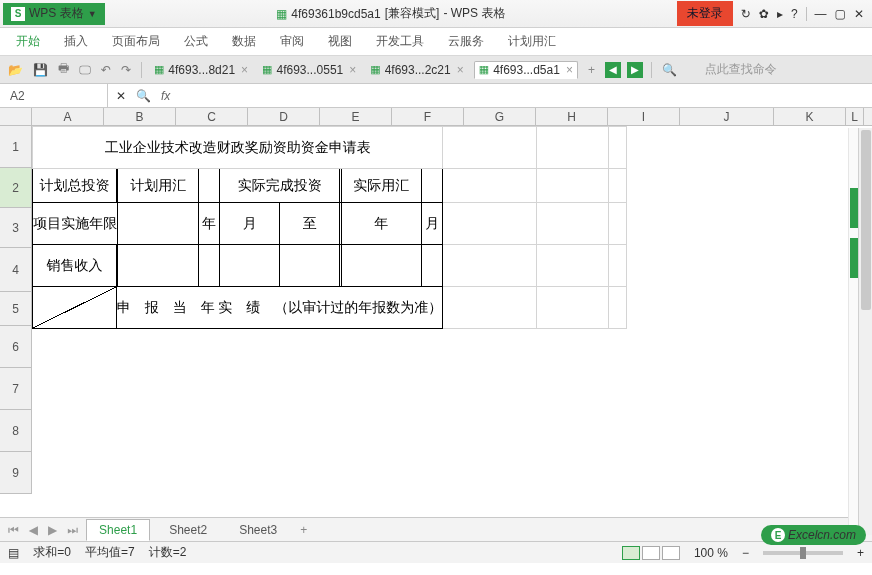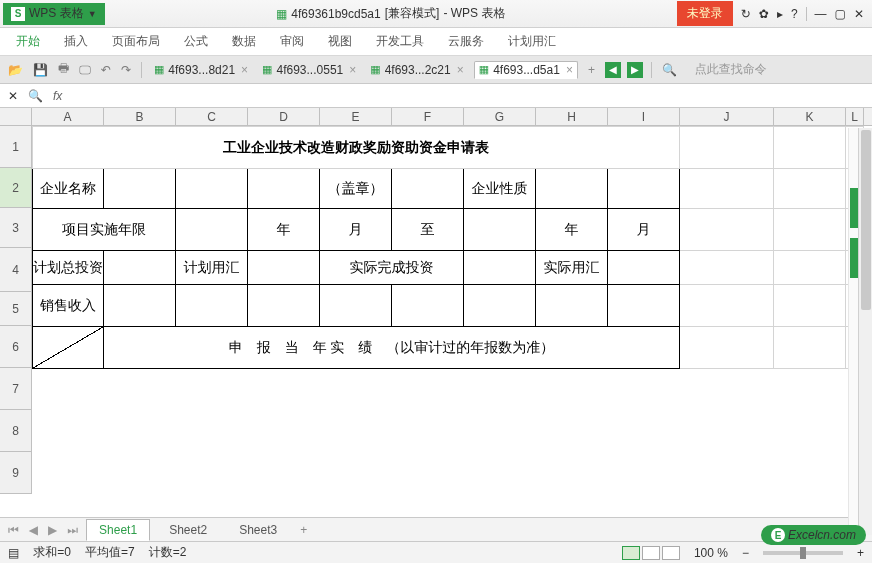--- a/index.html
+++ b/index.html
@@ -3,53 +3,53 @@
 <meta charset="utf-8">
 <style>
 *{box-sizing:border-box;margin:0;padding:0;font-family:"Microsoft YaHei","SimSun",sans-serif;font-size:12px;color:#333}
 body{width:872px;height:575px;background:#fff;overflow:hidden;position:relative}
 .titlebar{height:28px;background:linear-gradient(#f7f7f7,#efefef);display:flex;align-items:center;border-bottom:1px solid #d0d0d0}
 .app-btn{background:#2e9e4a;color:#fff;height:22px;display:flex;align-items:center;padding:0 8px;margin:3px 0 3px 3px;font-size:12px}
 .app-btn .s{background:#fff;color:#2e9e4a;width:14px;height:14px;display:flex;align-items:center;justify-content:center;margin-right:4px;font-weight:bold;font-size:10px}
 .app-btn .dd{margin-left:4px;font-size:9px}
 .doc-title{flex:1;text-align:center;color:#666;font-size:12px;display:flex;align-items:center;justify-content:center;gap:4px}
 .doc-title .gicon{color:#2e9e4a}
-.login-badge{background:#e8472f;color:#fef9c3;padding:4px 10px;font-size:12px}
+.login-badge{background:#e8472f;color:#0f172a;padding:4px 10px;font-size:12px}
 .win-icons{display:flex;align-items:center;gap:8px;padding:0 8px;color:#888}
 .win-icons span{cursor:default}
 .menubar{height:28px;background:#fff;display:flex;align-items:center;padding:0 6px;gap:4px;border-bottom:1px solid #d8d8d8}
 .menu-item{padding:4px 10px;color:#555}
 .menu-item.active{color:#2e9e4a}
 .tabbar{height:28px;background:#e7e7e7;display:flex;align-items:center;padding:0 6px;gap:6px;border-bottom:1px solid #c9c9c9}
 .tb-ico{color:#7a7a7a;padding:0 2px}
 .tb-ico.org{color:#d97b1f}
 .tb-ico.blu{color:#3e7bbf}
 .tb-sep{width:1px;height:16px;background:#c0c0c0;margin:0 2px}
 .doc-tab{display:flex;align-items:center;gap:4px;padding:2px 4px;color:#555}
 .doc-tab .gicon{color:#2e9e4a;font-size:11px}
 .doc-tab.active{background:#fff;border:1px solid #b8b8b8;border-bottom:1px solid #fff;border-radius:2px 2px 0 0;padding:1px 4px}
 .doc-tab .x{color:#999;margin-left:2px}
 .tabbar .plus{color:#888;padding:0 4px}
 .navbtn{width:16px;height:16px;background:#2e9e4a;color:#fff;display:flex;align-items:center;justify-content:center;font-size:10px}
-.search-hint{color:#999;margin-left:10px}
+.search-hint{color:#999;margin-left:20px}
 .formula-bar{height:24px;display:flex;align-items:center;border-bottom:1px solid #c9c9c9;background:#fff}
 .namebox{width:108px;border-right:1px solid #c9c9c9;padding:0 10px;height:100%;display:flex;align-items:center;color:#555}
 .fx-area{display:flex;align-items:center;gap:10px;padding:0 8px;color:#888}
 .fx-area .fx{font-style:italic;color:#666}
 .grid-wrap{position:relative;height:409px;overflow:hidden;background:#fff}
 .colhdr{display:flex;height:18px;background:#f0f0f0;border-bottom:1px solid #c0c0c0}
 .corner{width:32px;border-right:1px solid #c0c0c0;background:#f0f0f0}
 .ch{border-right:1px solid #c0c0c0;text-align:center;color:#555;line-height:18px}
 .rowhdr{position:absolute;left:0;top:18px;width:32px}
 .rh{border-bottom:1px solid #c0c0c0;border-right:1px solid #c0c0c0;background:#f0f0f0;text-align:center;color:#555;display:flex;align-items:center;justify-content:center}
 .rh.sel{background:#d9ecd3}
 .cells{position:absolute;left:32px;top:18px}
 table.sheet{border-collapse:collapse}
 table.sheet td{border:1px solid #d4d4d4;vertical-align:middle;text-align:center;font-size:14px;color:#000;background:#fff;font-family:SimSun,serif}
-.title-cell{font-size:22px;font-weight:bold}
+.title-cell{font-size:22px;font-weight:normal}
 td.selrow{background:#eef7ea}
 .selcell{outline:2px solid #2e9e4a;outline-offset:-1px;position:relative}
 .selcell::after{content:"";position:absolute;right:-3px;bottom:-3px;width:6px;height:6px;background:#2e9e4a}
 .diag{position:relative}
 .diag::before{content:"";position:absolute;left:0;top:0;right:0;bottom:0;background:linear-gradient(to bottom right,transparent calc(50% - 0.5px),#000 calc(50% - 0.5px),#000 calc(50% + 0.5px),transparent calc(50% + 0.5px))}
 .thickL{border-left:2px solid #000!important}
 .thickR{border-right:2px solid #000!important}
 .thickT{border-top:2px solid #000!important}
 .ib{border:1px solid #000!important}
 .sheet-tabs{height:24px;background:#f3f3f3;display:flex;align-items:center;border-top:1px solid #c9c9c9;padding:0 6px;gap:6px}
@@ -142,20 +142,21 @@
     </div>
   <span class="plus">+</span>
   <span class="navbtn">◀</span>
   <span class="navbtn">▶</span>
   <span class="tb-sep"></span>
   <span class="tb-ico">🔍</span>
   <span class="search-hint">点此查找命令</span>
 </div>
 
 <div class="formula-bar">
+  <div class="namebox">A2</div>
   <div class="fx-area">
     <span>✕</span>
     <span>🔍</span>
     <span class="fx">fx</span>
   </div>
 </div>
 
 <div class="grid-wrap">
   <div class="colhdr">
     <div class="corner"></div>
@@ -185,56 +186,42 @@
   </div>
   <div class="cells">
     <table class="sheet">
       <tbody>
           <tr style="height:42px">
         <td colspan="9" class="title-cell">工业企业技术改造财政奖励资助资金申请表</td>
         <td style="width:94px"></td>
             <td style="width:72px"></td>
             <td style="width:18px"></td>
       </tr>
-      <tr style="height:40px">
-        <td class="thickL ib">企业名称</td>
-        <td class="ib" style="width:72px"></td>
-        <td class="ib" style="width:72px"></td>
-        <td class="ib" style="width:72px"></td>
-        <td class="ib" style="width:72px">（盖章）</td>
-        <td class="ib" style="width:72px"></td>
-        <td class="ib" style="width:72px">企业性质</td>
-        <td class="ib" style="width:72px"></td>
-        <td class="thickR ib" style="width:72px"></td>
+      <tr style="height:34px">
+        <td class="thickL ib">计划总投资</td>
+        <td class="ib"></td>
+        <td class="ib">计划用汇</td>
+        <td class="ib"></td>
+        <td class="ib" colspan="2">实际完成投资</td>
+        <td class="ib"></td>
+        <td class="ib">实际用汇</td>
+        <td class="thickR ib"></td>
         <td></td>
             <td></td>
             <td></td>
       </tr>
       <tr style="height:42px">
         <td class="thickL ib" colspan="2">项目实施年限</td>
         <td class="ib"></td>
         <td class="ib">年</td>
         <td class="ib">月</td>
         <td class="ib">至</td>
         <td class="ib"></td>
         <td class="ib">年</td>
         <td class="thickR ib">月</td>
-        <td></td>
-            <td></td>
-            <td></td>
-      </tr>
-      <tr style="height:34px">
-        <td class="thickL ib">计划总投资</td>
-        <td class="ib"></td>
-        <td class="ib">计划用汇</td>
-        <td class="ib"></td>
-        <td class="ib" colspan="2">实际完成投资</td>
-        <td class="ib"></td>
-        <td class="ib">实际用汇</td>
-        <td class="thickR ib"></td>
         <td></td>
             <td></td>
             <td></td>
       </tr>
       <tr style="height:42px">
         <td class="thickL ib">销售收入</td>
         <td class="ib"></td>
             <td class="ib"></td>
             <td class="ib"></td>
             <td class="ib"></td>

